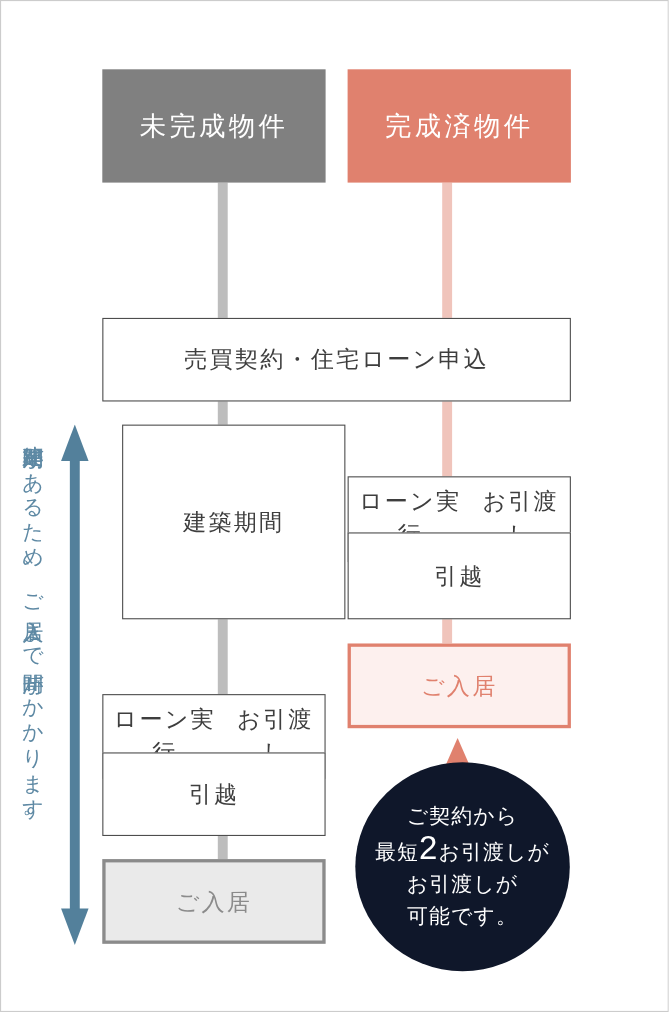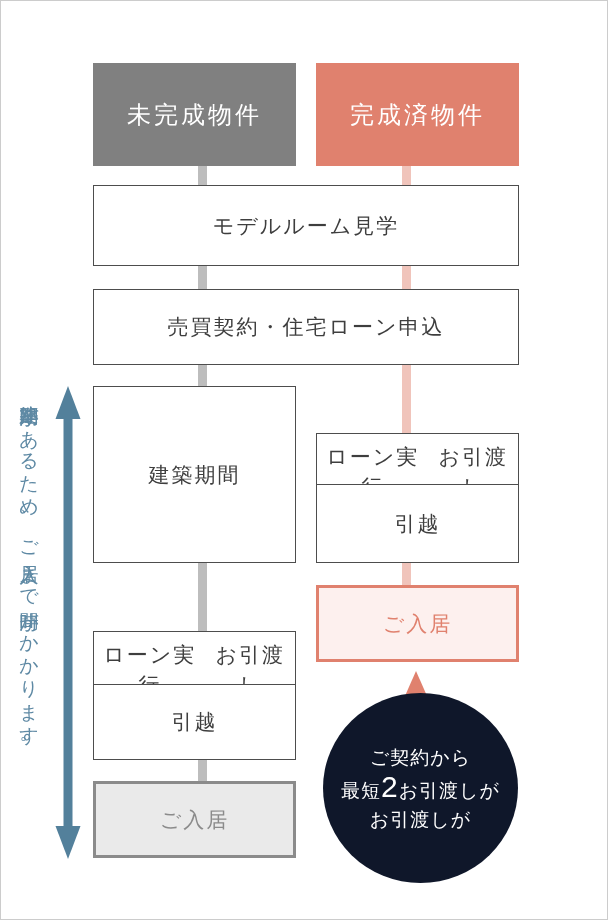--- a/index.html
+++ b/index.html
@@ -27,21 +27,21 @@
   .box {
     position:absolute; box-sizing:border-box;
     background:#ffffff; border:1px solid #4d4d4d;
     display:flex; align-items:center; justify-content:center;
     text-align:center; font-size:21px; letter-spacing:2px;
     color:#3e3e3e;
   }
   .box.two-line { line-height:30px;margin-top:47px; }
   .box.model-room   { left:92px;  top:184px; width:426px; height:81px; }
   .box.contract     { left:92px;  top:288px; width:426px; height:76px;text-align:right; }
-  .box.construction { left:92px;  top:385px; width:203px; height:177px;text-align:right; }
+  .box.construction { left:110px;  top:385px; width:203px; height:177px;text-align:right; }
   .box.loan-right   { left:315px; top:385px; width:203px; height:78px; }
   .box.move-right   { left:315px; top:483px; width:203px; height:79px; }
   .box.movein-right {
     left:315px; top:584px; width:203px; height:77px;
     background:#fdf0ee; border:3px solid #e0816e; color:#e0816e;
   }
   .box.loan-left    { left:92px; top:583px; width:203px; height:77px; }
   .box.move-left    { left:92px; top:683px; width:203px; height:76px; }
   .box.movein-left  {
     left:92px; top:780px; width:203px; height:77px;
@@ -79,23 +79,20 @@
   <div class="connector gray"></div>
   <div class="connector pink"></div>
 
   <div class="header-box gray">
     <span>未完成物件</span>
   </div>
   <div class="header-box salmon">
     <span>完成済物件</span>
   </div>
 
-  <div class="box model-room">
-    <span>モデルルーム見学</span>
-  </div>
   <div class="box contract">
     <span>売買契約・住宅ローン申込</span>
   </div>
 
   <div class="box construction">
     <span>建築期間</span>
   </div>
 
   <div class="box two-line loan-right">
     <span>ローン実行</span>
@@ -126,15 +123,16 @@
   </svg>
   <div class="side-note">建築期間があるため、ご入居まで時間がかかります。</div>
 
   <div class="bubble-tail"></div>
   <div class="bubble-circle">
     <div>ご契約から</div>
     <div>
       <span>最短</span><span class="big-num">2</span><span>お引渡しが</span>
     </div>
     <div>お引渡しが</div>
+    <div>可能です。</div>
   </div>
 
 </div>
 
 </body></html>

